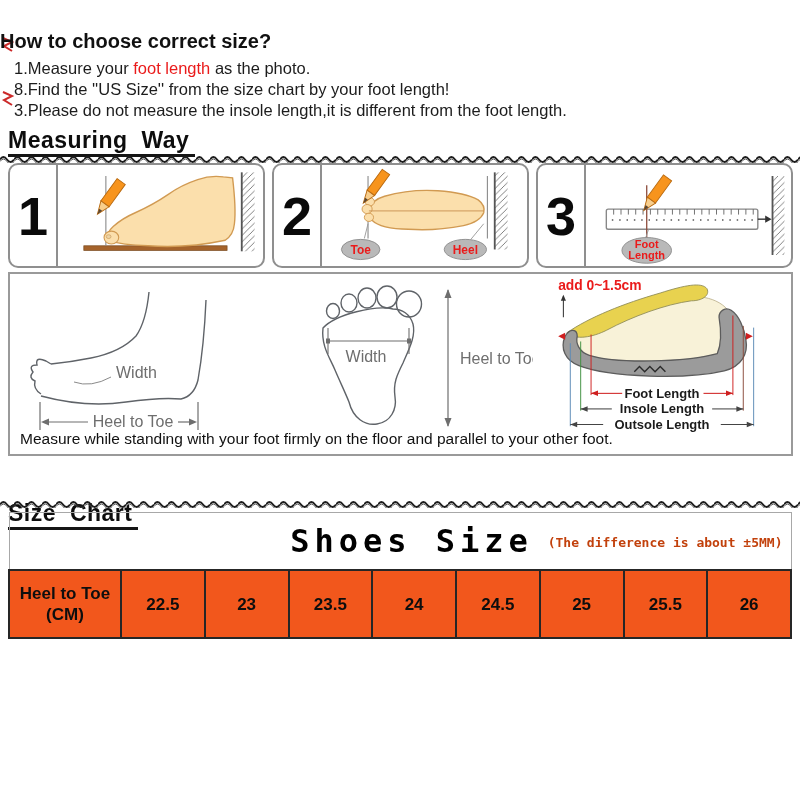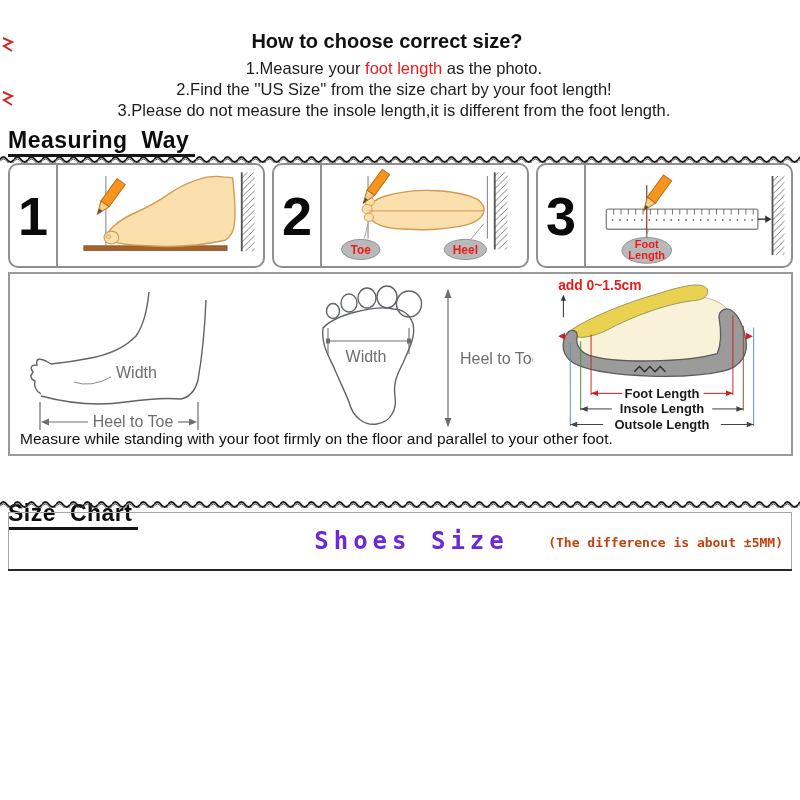--- a/index.html
+++ b/index.html
@@ -1,19 +1,19 @@
 <!DOCTYPE html>
 <html style="--accent: #F2571C; --red: #EA1B1B;"><head>
 <meta charset="utf-8">
 <style>
   html,body{margin:0;padding:0;background:#fff;}
   .page{position:relative;width:800px;height:800px;background:#fff;overflow:hidden;
         font-family:"Liberation Sans",sans-serif;color:#171717;}
   
-  .howto{position:absolute;top:30px;left:11px;width:752px;text-align:center;}
+  .howto{position:absolute;top:30px;left:0;width:752px;text-align:left;}
   .howto-title{font-size:20px;font-weight:bold;margin-bottom:5px;color:#111;}
   .howto-line{font-size:16.5px;line-height:21px;color:#1c1c1c;padding-left:14px;}
   .red-text{color:var(--red,#ea1b1b);fill:var(--red,#ea1b1b);}
   
   .sec-title{position:absolute;left:8px;display:inline-block;font-size:23px;font-weight:bold;
              letter-spacing:.5px;word-spacing:7px;color:#0d0d0d;
              border-bottom:3px solid #151515;padding:0 6px 0 0;}
   .waveband{position:absolute;left:0;width:800px;height:10px;}
   
   .panels{position:absolute;top:163px;left:8px;width:785px;height:105px;display:flex;gap:7px;}
@@ -29,22 +29,22 @@
   .diag text{font-family:"Liberation Sans",sans-serif;}
   .gray-label{fill:#6e6e6e;font-size:16px;}
   .dim-label{fill:#1b1b1b;font-size:15px;font-weight:bold;}
   
   .size-table{position:absolute;top:512px;left:8px;width:784px;border-collapse:collapse;
               table-layout:fixed;}
   .size-table td{border:2px solid #262626;text-align:center;vertical-align:middle;
                  font-size:17px;font-weight:bold;color:#0e0e0e;padding:0;}
   .title-cell{border:1px solid #a8a8a8 !important;border-bottom:2px solid #262626 !important;
               height:56px;position:relative;font-weight:normal;}
-  .table-title{font-family:"DejaVu Sans Mono","Liberation Mono",monospace;font-size:24px;
-               letter-spacing:5px;color:#6d28d9;margin-left:23px;}
+  .table-title{font-family:"DejaVu Sans Mono","Liberation Mono",monospace;font-size:32px;
+               letter-spacing:5px;color:#000000;margin-left:23px;}
   .table-note{position:absolute;right:8px;top:50%;transform:translateY(-38%);
               font-family:"DejaVu Sans Mono","Liberation Mono",monospace;font-size:13px;color:#c2410c;}
   .orange-row td{background:var(--accent,#f2571c);height:66px;line-height:21px;}
   .plain-row td{height:65px;background:#fff;}
   .scribble{position:absolute;left:1px;}
 </style>
 </head>
 <body>
 
 <div class="page">
@@ -64,21 +64,21 @@
   <svg class="scribble" style="top:36px" width="14" height="18">
     <path d="M2,2 L11,6 L3,10 L11,15" stroke="#cc2a2a" stroke-width="2" fill="none"></path>
   </svg>
   <svg class="scribble" style="top:90px" width="14" height="18">
     <path d="M2,2 L11,6 L3,10 L11,15" stroke="#cc2a2a" stroke-width="2" fill="none"></path>
   </svg>
 
   <div class="howto">
     <div class="howto-title">How to choose correct size?</div>
     <div class="howto-line"><span>1.Measure your </span><span class="red-text">foot length</span><span> as the photo.</span></div>
-    <div class="howto-line">2.Find the ''US Size'' from the size chart by your foot length!</div>
+    <div class="howto-line">8.Find the ''US Size'' from the size chart by your foot length!</div>
     <div class="howto-line">3.Please do not measure the insole length,it is different from the foot length.</div>
   </div>
 
   <span class="sec-title" style="top:127px">Measuring Way</span>
   <svg class="waveband" style="top:153px">
       <rect width="100%" height="100%" fill="url(#wave)"></rect>
     </svg>
 
   <div class="panels">
 
@@ -245,16 +245,27 @@
         <col>
         <col>
       </colgroup>
     <tbody>
       <tr>
         <td class="title-cell" colspan="9">
           <span class="table-title">Shoes Size</span>
           <span class="table-note">(The difference is about ±5MM)</span>
         </td>
       </tr>
+      <tr class="orange-row">
+        <td>Heel to Toe (CM)</td>
+        <td>22.5</td>
+        <td>23</td>
+        <td>23.5</td>
+        <td>24</td>
+        <td>24.5</td>
+        <td>25</td>
+        <td>25.5</td>
+        <td>26</td>
+      </tr>
     </tbody>
   </table>
 
 </div>
 
 </body></html>

